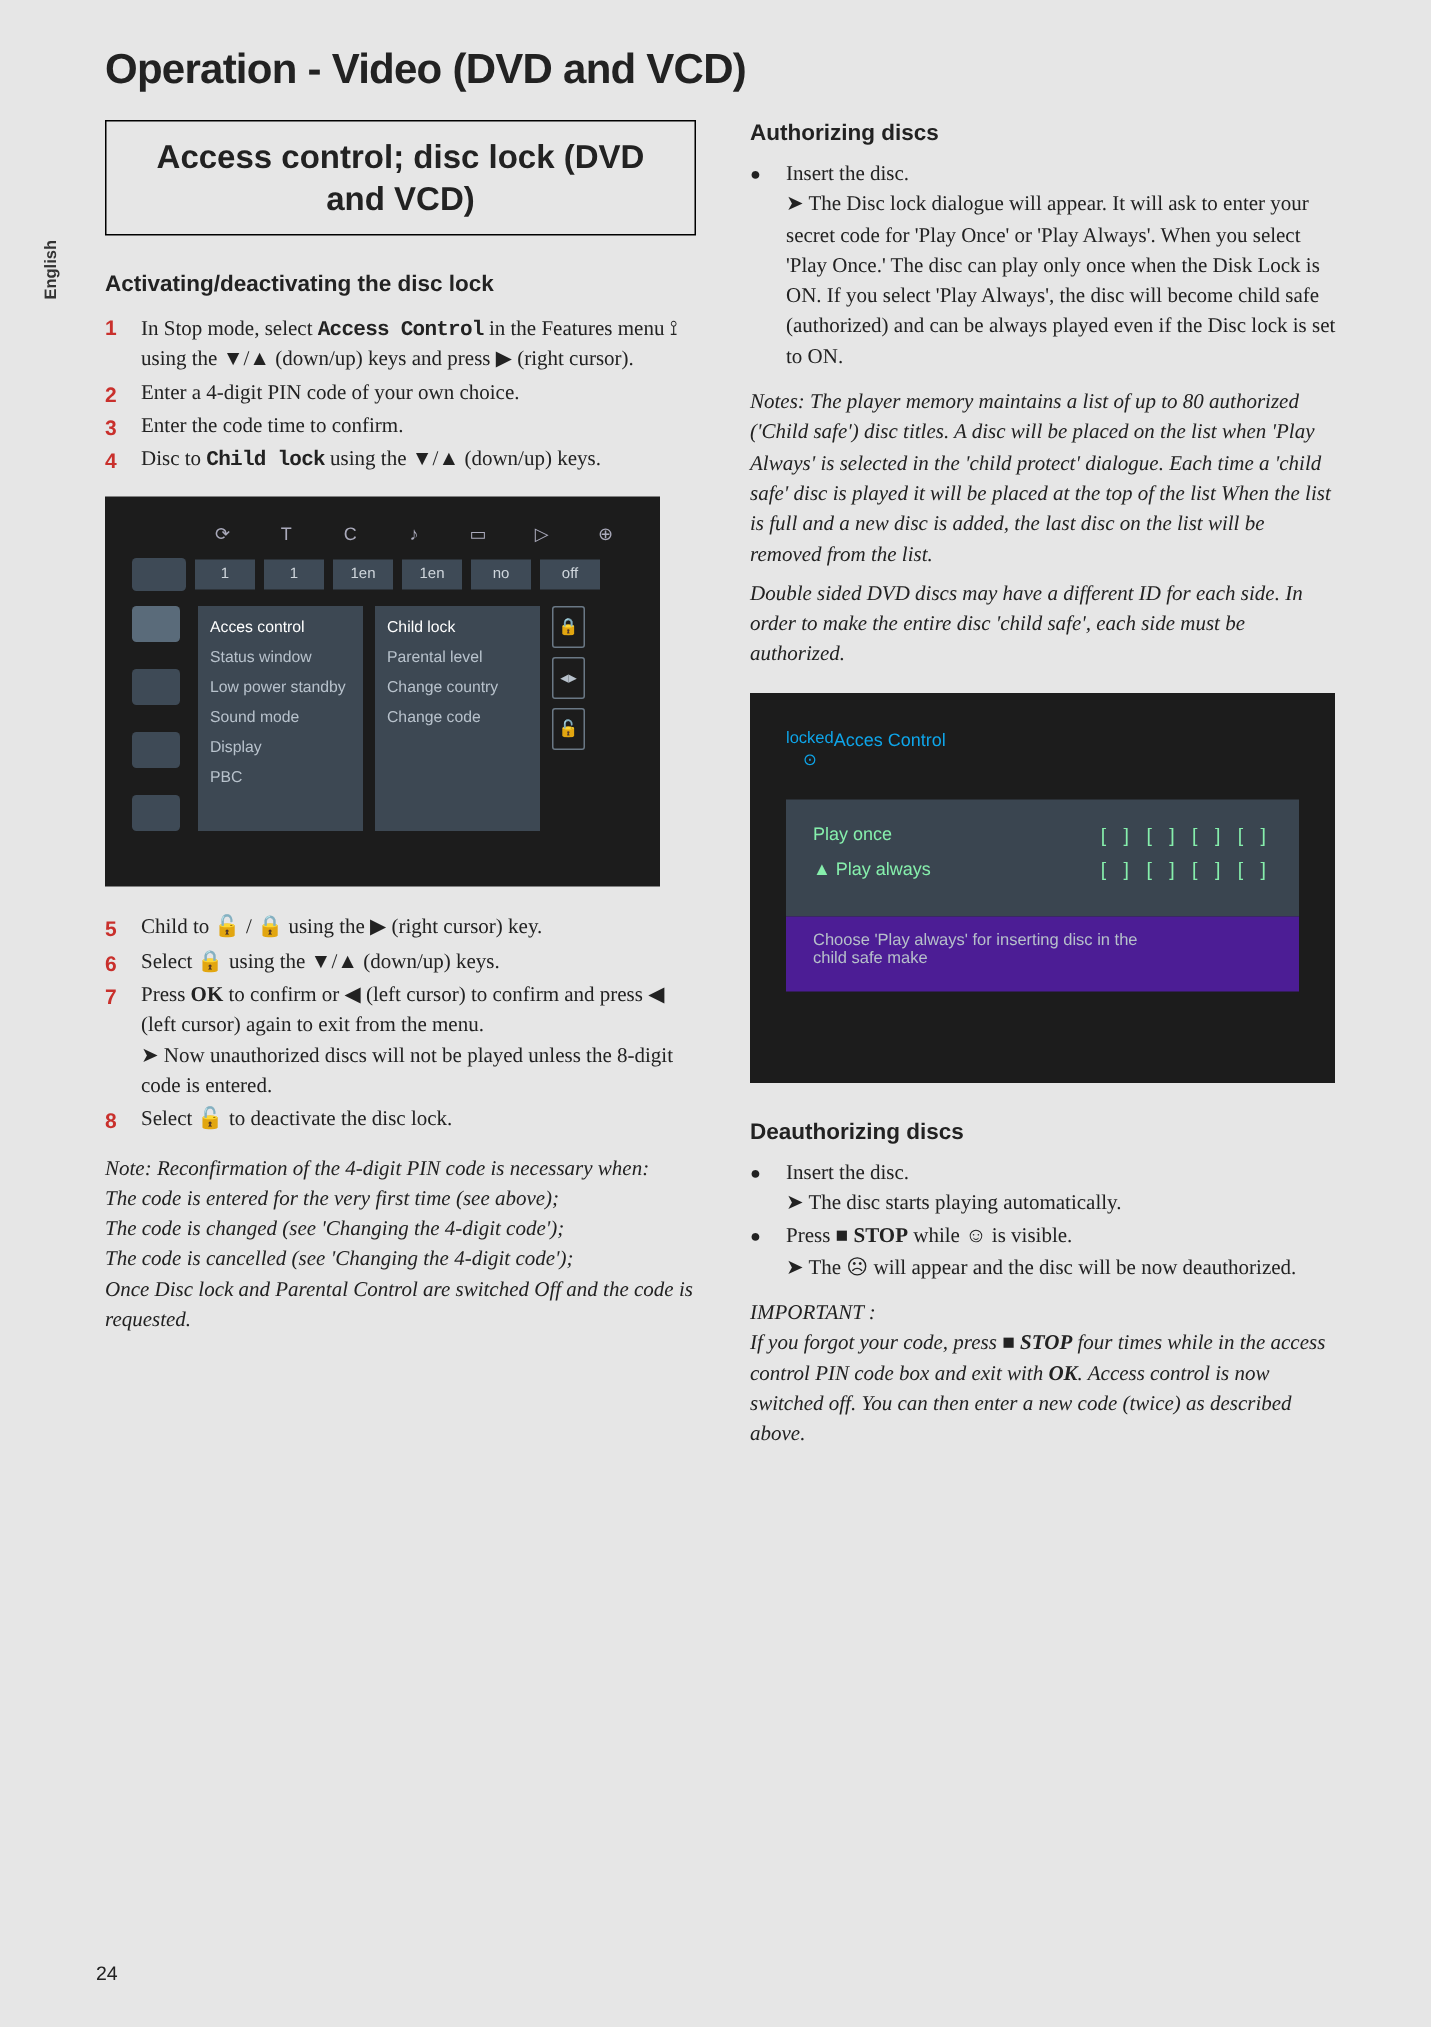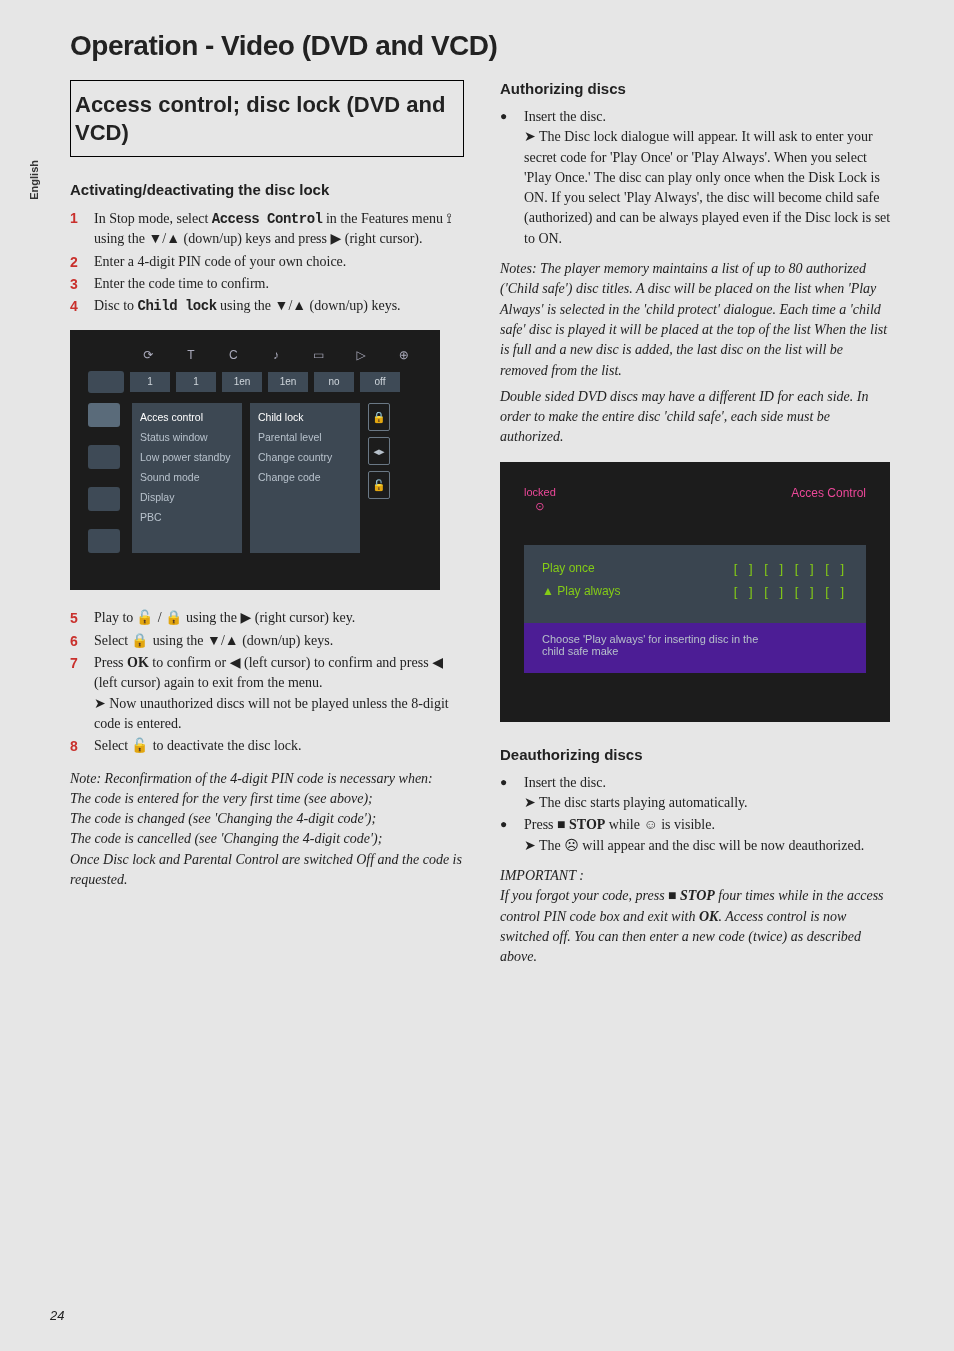--- a/index.html
+++ b/index.html
@@ -30,22 +30,23 @@
     margin-bottom: 18px;
     letter-spacing: -0.5px;
   }
   .columns {
     display: flex;
     gap: 36px;
   }
   .col { flex: 1; min-width: 0; }
   .boxed-heading {
     border: 1.5px solid #000;
-    padding: 10px 4px;
+    padding: 10px 20px;
     margin-bottom: 24px;
+    text-align: center;
   }
   .boxed-heading h2 {
     font-family: Arial, Helvetica, sans-serif;
     font-weight: bold;
     font-size: 22px;
     line-height: 1.25;
   }
   h3.subhead {
     font-family: Arial, Helvetica, sans-serif;
     font-weight: bold;
@@ -86,24 +87,23 @@
     font-size: 14px;
     line-height: 1.45;
     margin-top: 10px;
     margin-bottom: 14px;
   }
   .bold { font-weight: bold; font-family: Liberation Serif, serif; }
   .osd-font { font-family: 'Courier New', monospace; font-weight: bold; letter-spacing: -0.5px; }
   .page-num {
     position: absolute;
     bottom: 28px;
-    left: 50px;
+    left: 64px;
     font-family: Arial, sans-serif;
     font-size: 13px;
-    font-style: italic;
   }
   
   .screenshot1 {
     width: 370px;
     height: 260px;
     background: #1c1c1c;
     margin: 14px 0 18px 0;
     padding: 18px;
     position: relative;
   }
@@ -180,31 +180,30 @@
   
   .screenshot2 {
     width: 390px;
     height: 260px;
     background: #1c1c1c;
     margin: 14px 0 18px 0;
     padding: 24px;
   }
   .ss2-top {
     display: flex;
-    justify-content: space-between;
-    color: #ec4899;
+    color: #0ea5e9;
     font-family: Arial, sans-serif;
     font-size: 12px;
-    margin-bottom: 32px;
+    margin-bottom: 20px;
   }
   .ss2-top .locked { display: flex; flex-direction: column; align-items: center; gap: 2px; font-size: 11px; }
   .ss2-panel {
     background: #3a4550;
     padding: 16px 18px 10px 18px;
-    color: #84cc16;
+    color: #86efac;
     font-family: Arial, sans-serif;
     font-size: 12px;
     min-height: 78px;
   }
   .ss2-row { display: flex; justify-content: space-between; margin-bottom: 8px; align-items: center; }
   .ss2-code { letter-spacing: 4px; font-size: 13px; }
   .ss2-bot {
     background: #4c1d95;
     color: #b6c0ca;
     font-family: Arial, sans-serif;
@@ -298,21 +297,21 @@
             <div class="box">◂▸</div>
             <div class="box">🔓</div>
           </div>
         </div>
       </div>
     </div>
 
     <ol class="step-list">
       <li>
         <span class="num">5</span>
-        <span class="txt">Play to 🔓 / 🔒 using the ▶ (right cursor) key.</span>
+        <span class="txt">Child to 🔓 / 🔒 using the ▶ (right cursor) key.</span>
       </li>
       <li>
         <span class="num">6</span>
         <span class="txt">Select 🔒 using the ▼/▲ (down/up) keys.</span>
       </li>
       <li>
         <span class="num">7</span>
         <span class="txt">
           <span>Press </span><span class="bold">OK</span><span> to confirm or ◀ (left cursor) to confirm and press ◀ (left cursor) again to exit from the menu.</span>
           <br>

